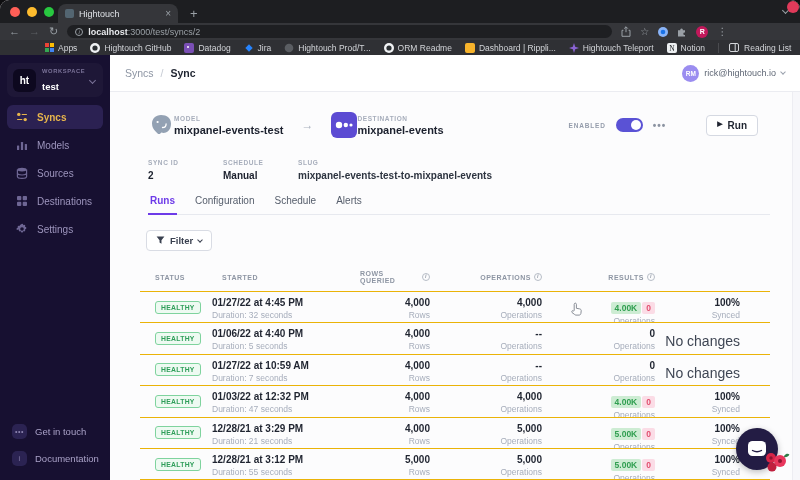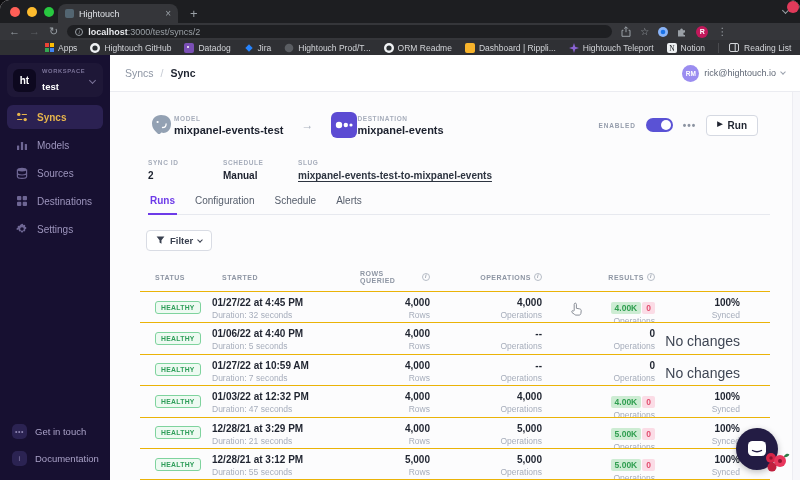--- a/index.html
+++ b/index.html
@@ -72,28 +72,28 @@
   .entity-icon { width:26px; height:26px; flex:none; display:flex; align-items:center; justify-content:center; }
   .mixpanel-box { width:26px; height:26px; border-radius:6px; background:#5c4bd3; display:flex; align-items:center; justify-content:center; }
   .entity-label { font-size:6.5px; letter-spacing:.6px; color:#a6adbb; font-weight:bold; }
   .entity-name { font-size:11px; font-weight:bold; color:#1c212e; margin-top:2px; }
   .arrow { margin:0 18px; color:#a9b0bd; font-size:12px; }
   .sync-actions { margin-left:auto; display:flex; align-items:center; gap:10px; }
   .enabled-label { font-size:6.5px; font-weight:bold; letter-spacing:.8px; color:#949cab; }
   .toggle { width:27px; height:14px; border-radius:7px; background:#5a52d5; position:relative; }
   .knob { position:absolute; right:2px; top:2px; width:10px; height:10px; border-radius:50%; background:#fff; }
   .dots-btn { color:#8b93a1; font-size:10px; font-weight:bold; letter-spacing:1px; }
-  .run-btn { display:flex; align-items:flex-start; gap:5px; border:1px solid #d5d9e2; border-radius:4px; background:#fff; padding:4px 10px; font-size:10px; font-weight:bold; color:#1f2430; }
+  .run-btn { display:flex; align-items:flex-start; gap:5px; border:1px solid #d5d9e2; border-radius:4px; background:#fff; padding:4px 10px; font-size:10px; font-weight:bold; color:#1f2430;margin-left:30px; }
   .run-btn .play { font-size:7px; color:#1f2430; }
 
   .meta-row { display:flex; gap:20px; margin:14px 0 0 8px; }
   .meta-item { min-width:55px; }
   .meta-label { font-size:6.5px; letter-spacing:.6px; color:#a6adbb; font-weight:bold; }
   .meta-value { font-size:10px; font-weight:bold; color:#1c212e; margin-top:4px; }
-  .meta-value.link { font-weight:600; text-decoration:underline; text-underline-offset:2px; color:#2d3440; }
+  .meta-value.link { font-weight:600; text-underline-offset:2px; color:#2d3440; }
 
   .tabs { display:flex; gap:16px; margin:14px 0 0 8px; border-bottom:1px solid #e7e9ef; }
   .tab-item { font-size:10px; color:#555d6b; padding:0 2px 7px; }
   .tab-item.active { color:#6d3be8; font-weight:bold; border-bottom:2px solid #6d3be8; margin-bottom:-1px; }
 
   .filter-btn { margin:15px 0 0 6px; display:inline-flex; align-items:center; gap:5px; border:1px solid #d9dce4; border-radius:4px; background:#fff; padding:4px 9px; font-size:9.5px; font-weight:bold; color:#3a4150; }
   .filter-btn .chev { color:#3a4150; width:4px; height:4px; margin-bottom:2px; }
 
   .table { margin-top:13px; }
   .thead, .trow { display:grid; grid-template-columns:72px 148px 78px 112px 112px 1fr; }

